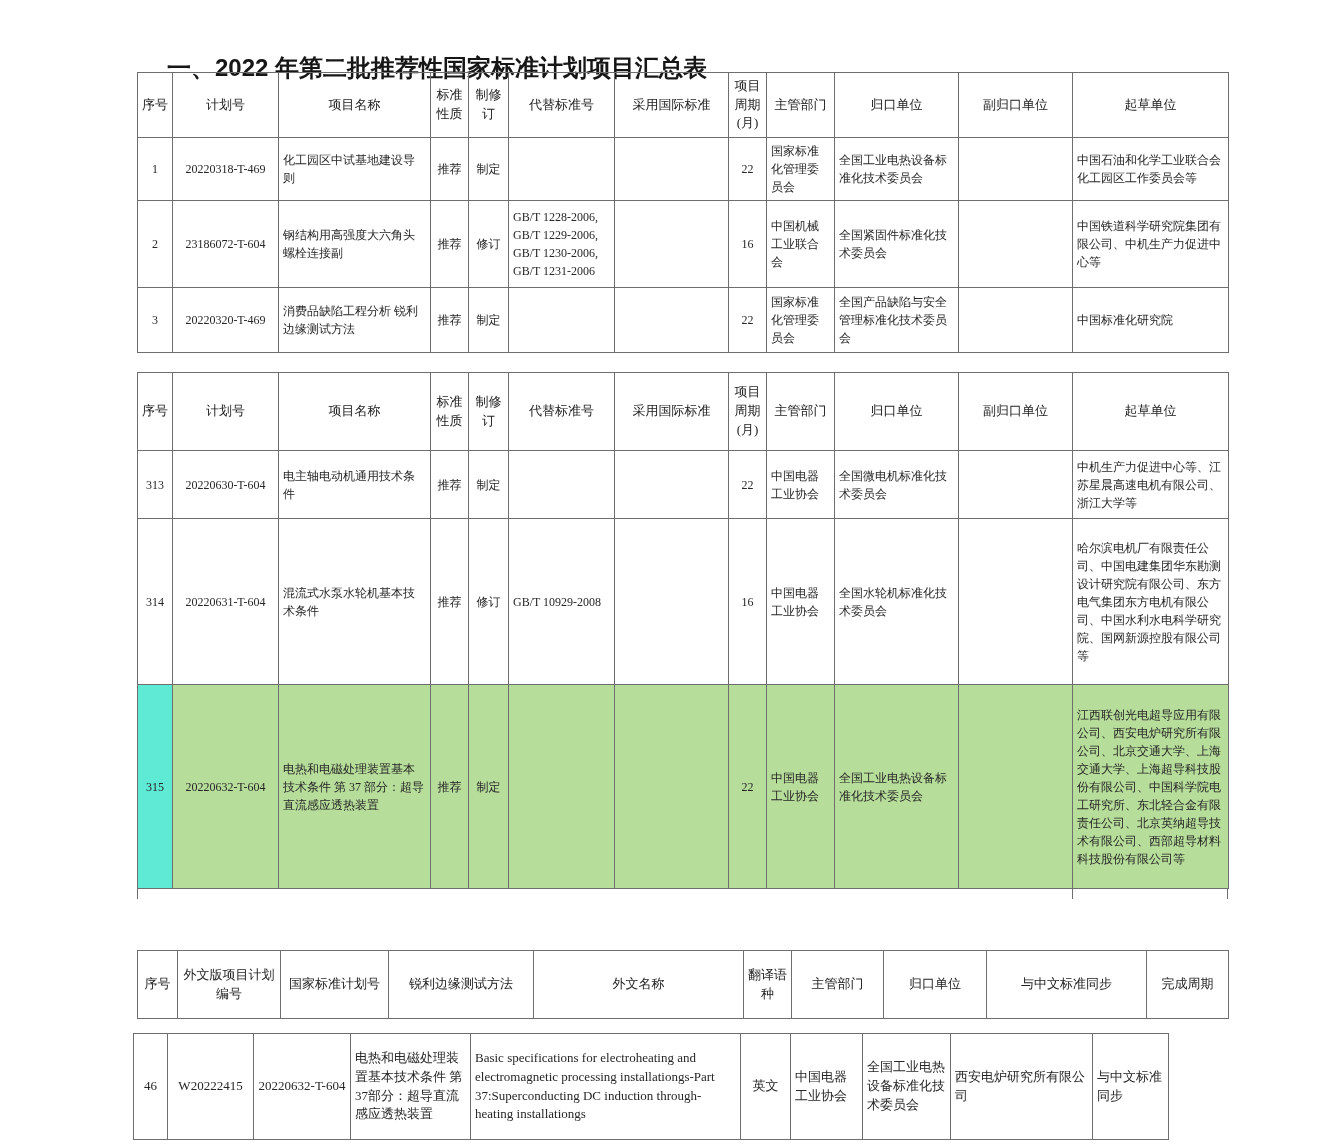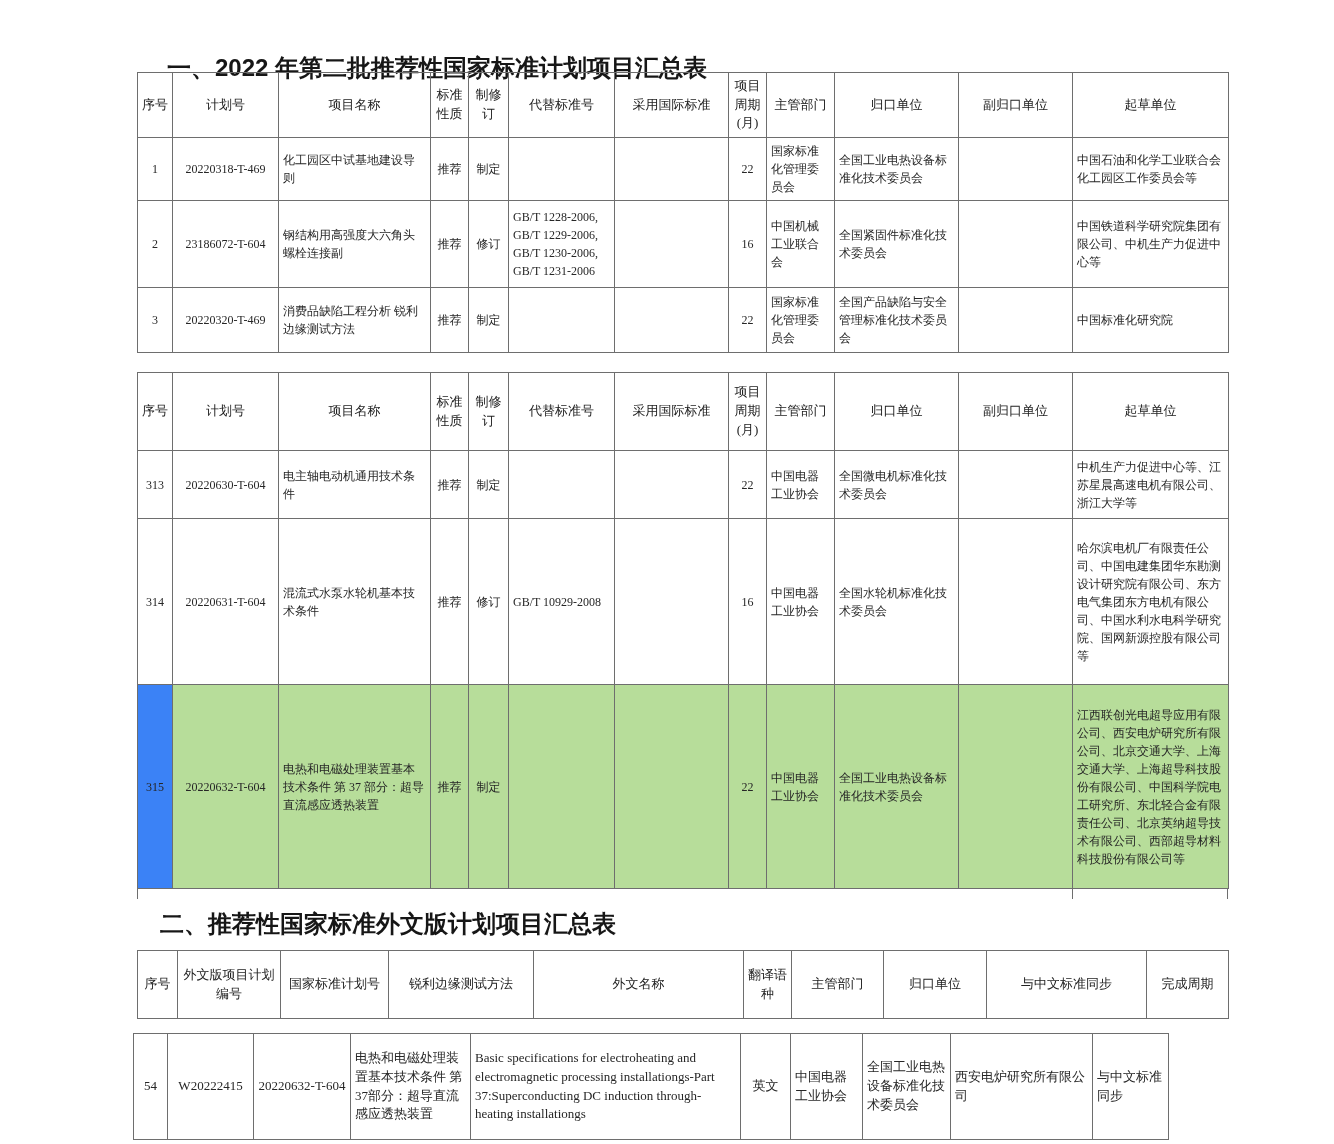--- a/index.html
+++ b/index.html
@@ -156,41 +156,40 @@
       <td class="ctr">修订</td>
       <td class="lft pre">GB/T 10929-2008</td>
       <td class="ctr"></td>
       <td class="ctr">16</td>
       <td class="lft">中国电器工业协会</td>
       <td class="lft">全国水轮机标准化技术委员会</td>
       <td class="lft"></td>
       <td class="lft">哈尔滨电机厂有限责任公司、中国电建集团华东勘测设计研究院有限公司、东方电气集团东方电机有限公司、中国水利水电科学研究院、国网新源控股有限公司等</td>
     </tr>
     <tr style="height:204px">
-      <td class="ctr" style="background: #3b82f6; font-family: Liberation Serif, serif;">315</td>
+      <td class="ctr" style="background: #5eead4; font-family: Liberation Serif, serif;">315</td>
       <td class="ctr" style="background: rgb(183, 221, 154);">20220632-T-604</td>
       <td class="lft" style="background: rgb(183, 221, 154);">电热和电磁处理装置基本技术条件 第 37 部分：超导直流感应透热装置</td>
       <td class="ctr" style="background: rgb(183, 221, 154);">推荐</td>
       <td class="ctr" style="background: rgb(183, 221, 154);">制定</td>
       <td class="lft pre" style="background: rgb(183, 221, 154);"></td>
       <td class="ctr" style="background: rgb(183, 221, 154);"></td>
       <td class="ctr" style="background: rgb(183, 221, 154);">22</td>
       <td class="lft" style="background: rgb(183, 221, 154);">中国电器工业协会</td>
       <td class="lft" style="background: rgb(183, 221, 154);">全国工业电热设备标准化技术委员会</td>
       <td class="lft" style="background: rgb(183, 221, 154);"></td>
       <td class="lft" style="background: rgb(183, 221, 154);">江西联创光电超导应用有限公司、西安电炉研究所有限公司、北京交通大学、上海交通大学、上海超导科技股份有限公司、中国科学院电工研究所、东北轻合金有限责任公司、北京英纳超导技术有限公司、西部超导材料科技股份有限公司等</td>
     </tr>
   </tbody>
     </table>
 
   <div class="sliver" style="left:137px;top:889px;width:1089px;height:10px;">
     <div class="vline" style="left:934px;"></div>
   </div>
 
-  <div class="sec-title" style="left:160px;top:908px;">二、推荐性国家标准外文版计划项目汇总表</div>
 
   <table class="grid t3" style="left:137px;top:950px;width:1091px;">
     <colgroup>
       <col style="width:40px">
         <col style="width:103px">
         <col style="width:108px">
         <col style="width:145px">
       <col style="width:210px">
         <col style="width:48px">
         <col style="width:92px">
@@ -222,21 +221,21 @@
         <col style="width:120px">
       <col style="width:270px">
         <col style="width:50px">
         <col style="width:72px">
         <col style="width:88px">
       <col style="width:142px">
         <col style="width:76px">
     </colgroup>
     <tbody>
         <tr style="height:106px">
-      <td class="ctr">54</td>
+      <td class="ctr">46</td>
       <td class="ctr">W20222415</td>
       <td class="ctr">20220632-T-604</td>
       <td class="lft">电热和电磁处理装置基本技术条件 第37部分：超导直流感应透热装置</td>
       <td class="lft">Basic specifications for electroheating and electromagnetic processing installationgs-Part 37:Superconducting DC induction through-heating installationgs</td>
       <td class="ctr">英文</td>
       <td class="lft">中国电器工业协会</td>
       <td class="lft">全国工业电热设备标准化技术委员会</td>
       <td class="lft">西安电炉研究所有限公司</td>
       <td class="lft">与中文标准同步</td>
     </tr>

